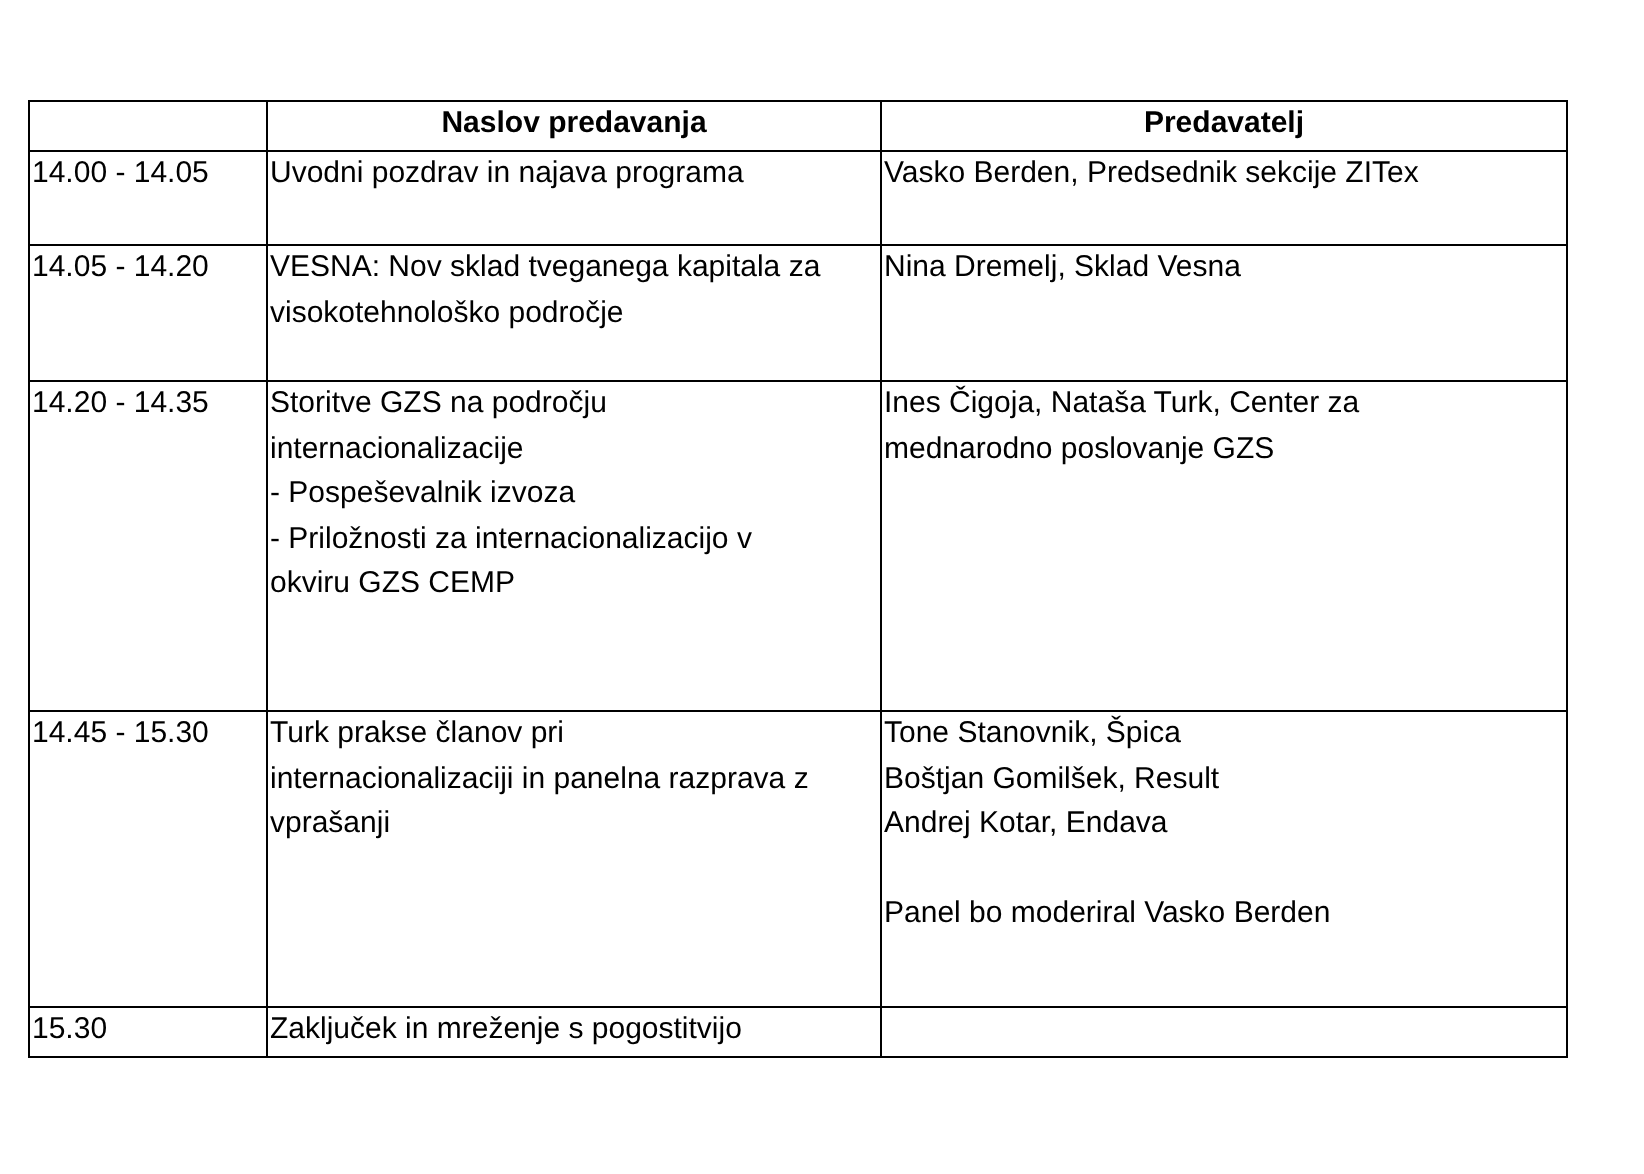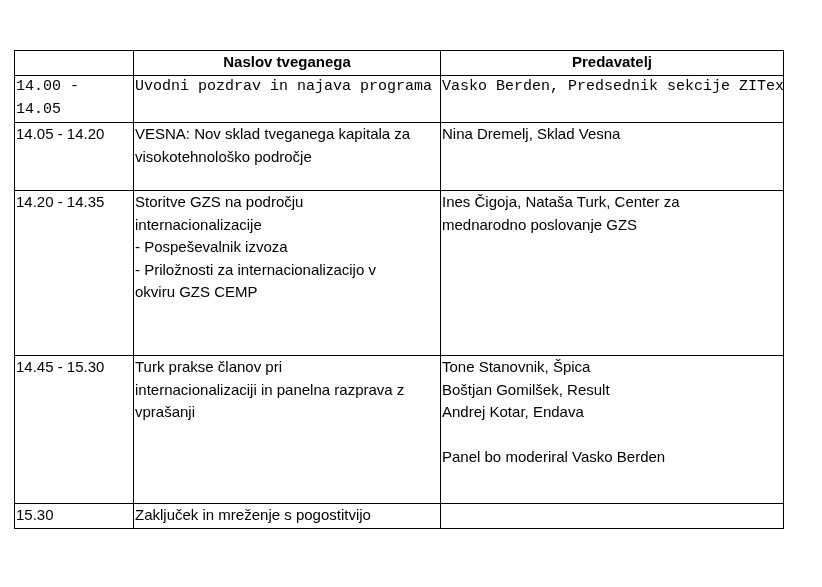--- a/index.html
+++ b/index.html
@@ -17,21 +17,21 @@
     padding: 0 2px 0 1px;
     text-align: left;
     font-weight: normal;
     overflow: hidden;
   }
   table.schedule th { text-align: center; font-weight: bold; padding: 0 2px; }
   col.c-time { width: 119px; }
   col.c-title { width: 307px; }
   col.c-speaker { width: 343px; }
   tr.h-head { height: 25px; }
-  tr.h-r1 { height: 47px; font-family: Liberation Mono, monospace; }
+  tr.h-r1 { height: 47px; }
   tr.h-r2 { height: 68px; margin-left: 44px; }
   tr.h-r3 { height: 165px; }
   tr.h-r4 { height: 89px; }
   tr.h-r5 { height: 148px; }
   tr.h-r6 { height: 25px; }
   .line { display: block; white-space: nowrap; }
   .blank { display: block; height: 22.5px; }
   td.time-last { padding-left: 4px; }
 </style>
 </head>
@@ -39,21 +39,21 @@
 
 <table class="schedule">
   <colgroup>
     <col class="c-time">
       <col class="c-title">
       <col class="c-speaker">
   </colgroup>
   <thead>
     <tr class="h-head">
       <th></th>
-      <th>Naslov tveganega</th>
+      <th>Naslov predavanja</th>
       <th>Predavatelj</th>
     </tr>
   </thead>
   <tbody>
     <tr class="h-r1">
       <td>14.00 - 14.05</td>
       <td>
         <span class="line">Uvodni pozdrav in najava programa</span>
       </td>
       <td>

